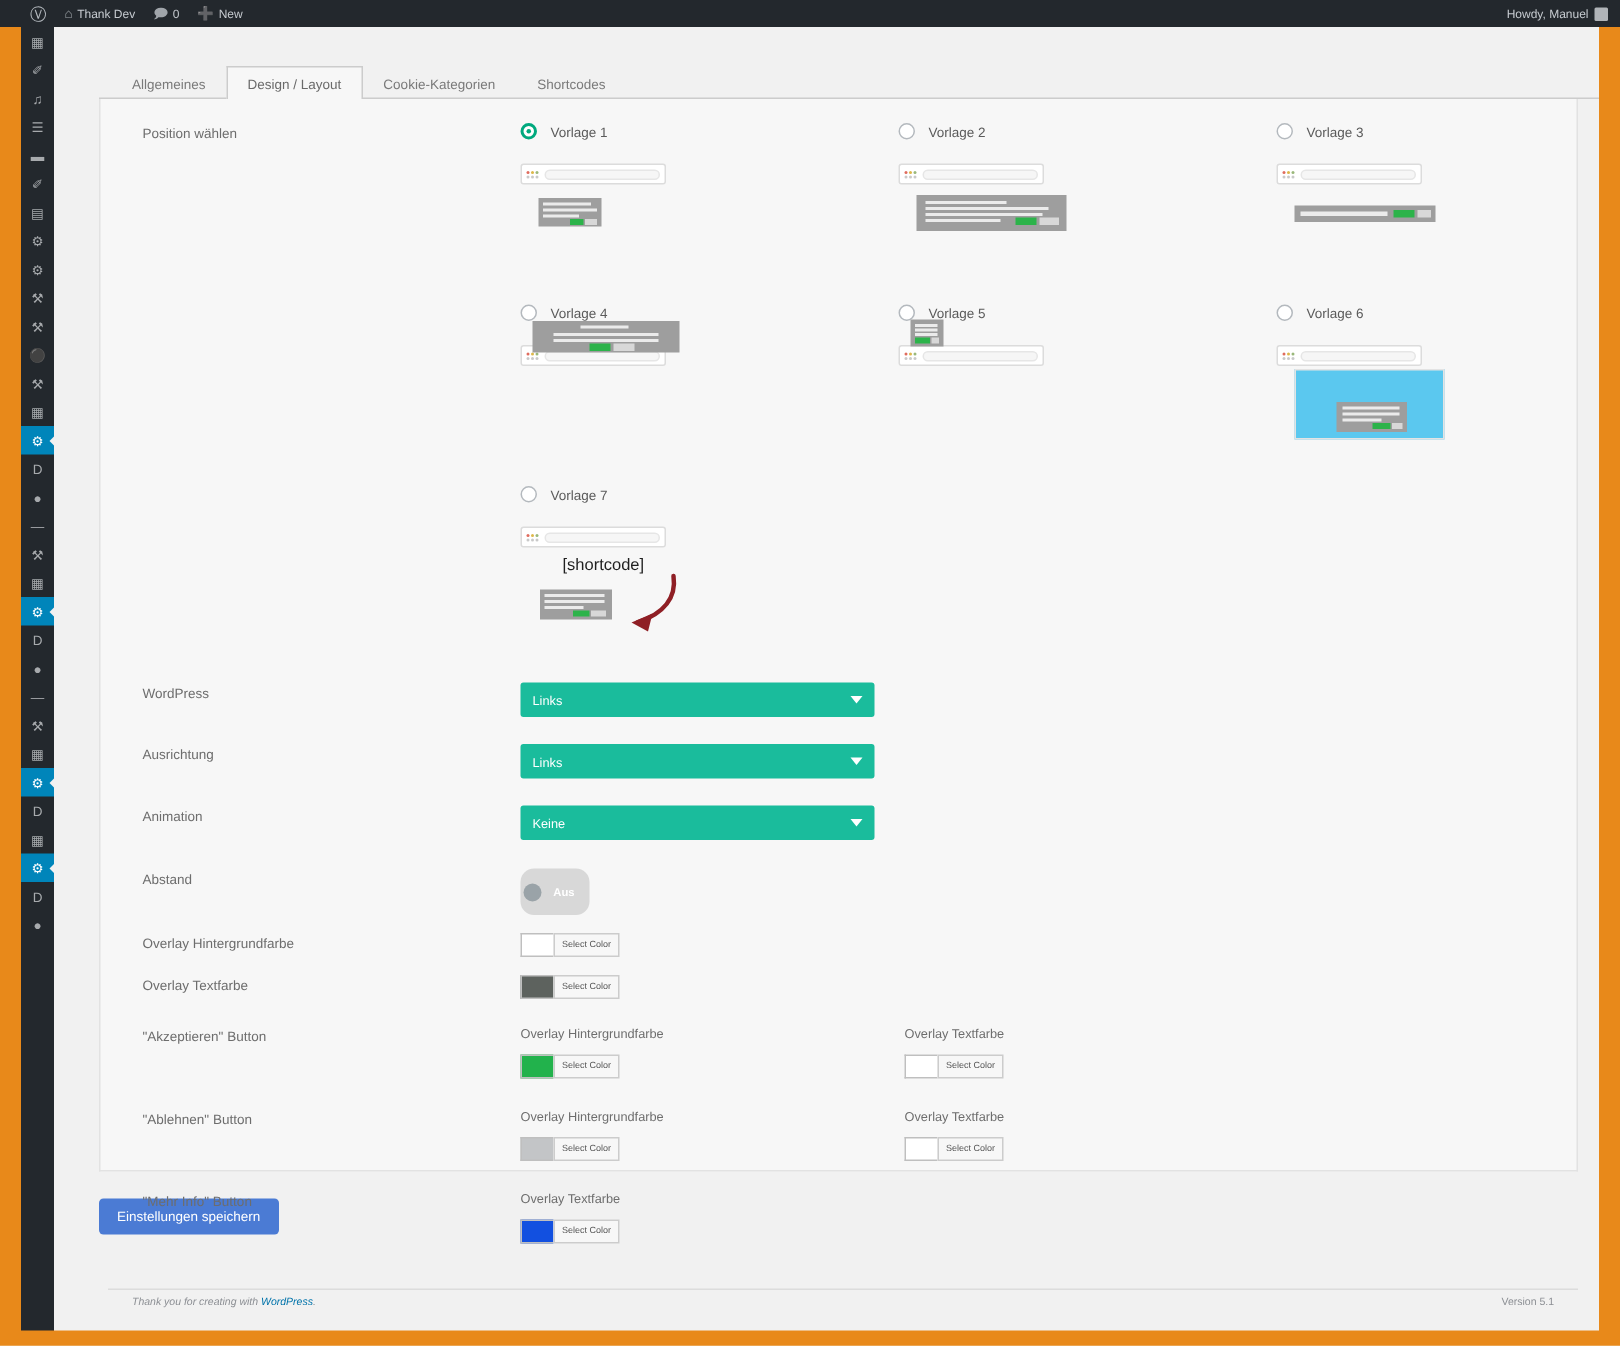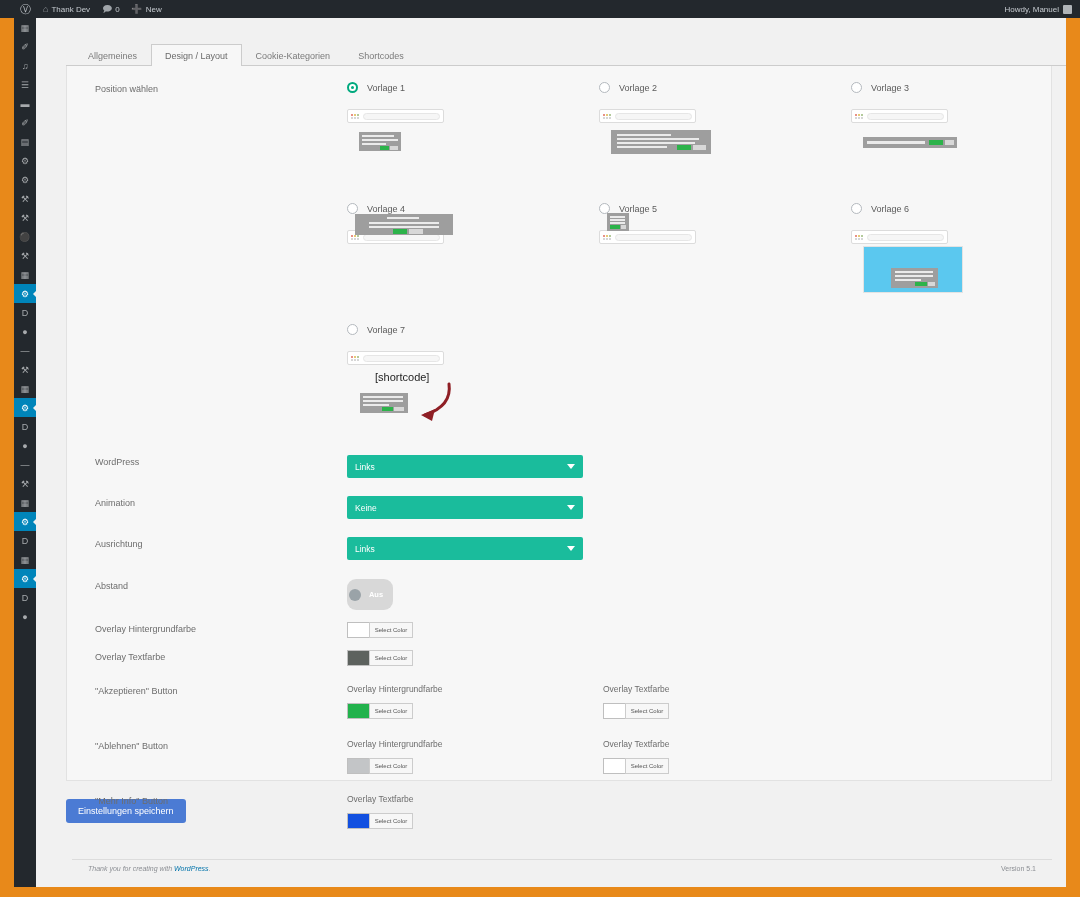--- a/index.html
+++ b/index.html
@@ -649,34 +649,34 @@
         <div class="row-label">WordPress</div>
         <div class="row-field">
           <div class="sel">
             <span>Links</span>
             <span class="caret"></span>
           </div>
         </div>
       </div>
 
       <div class="row" style="margin-top:18px">
+        <div class="row-label">Ausrichtung</div>
+        <div class="row-field">
+          <div class="sel">
+            <span>Links</span>
+            <span class="caret"></span>
+          </div>
+        </div>
+      </div>
+
+      <div class="row" style="margin-top:18px">
         <div class="row-label">Animation</div>
         <div class="row-field">
           <div class="sel">
             <span>Keine</span>
-            <span class="caret"></span>
-          </div>
-        </div>
-      </div>
-
-      <div class="row" style="margin-top:18px">
-        <div class="row-label">Ausrichtung</div>
-        <div class="row-field">
-          <div class="sel">
-            <span>Links</span>
             <span class="caret"></span>
           </div>
         </div>
       </div>
 
       <div class="row" style="margin-top:19px">
         <div class="row-label">Abstand</div>
         <div class="row-field">
           <div class="toggle">
             <span class="knob"></span>

